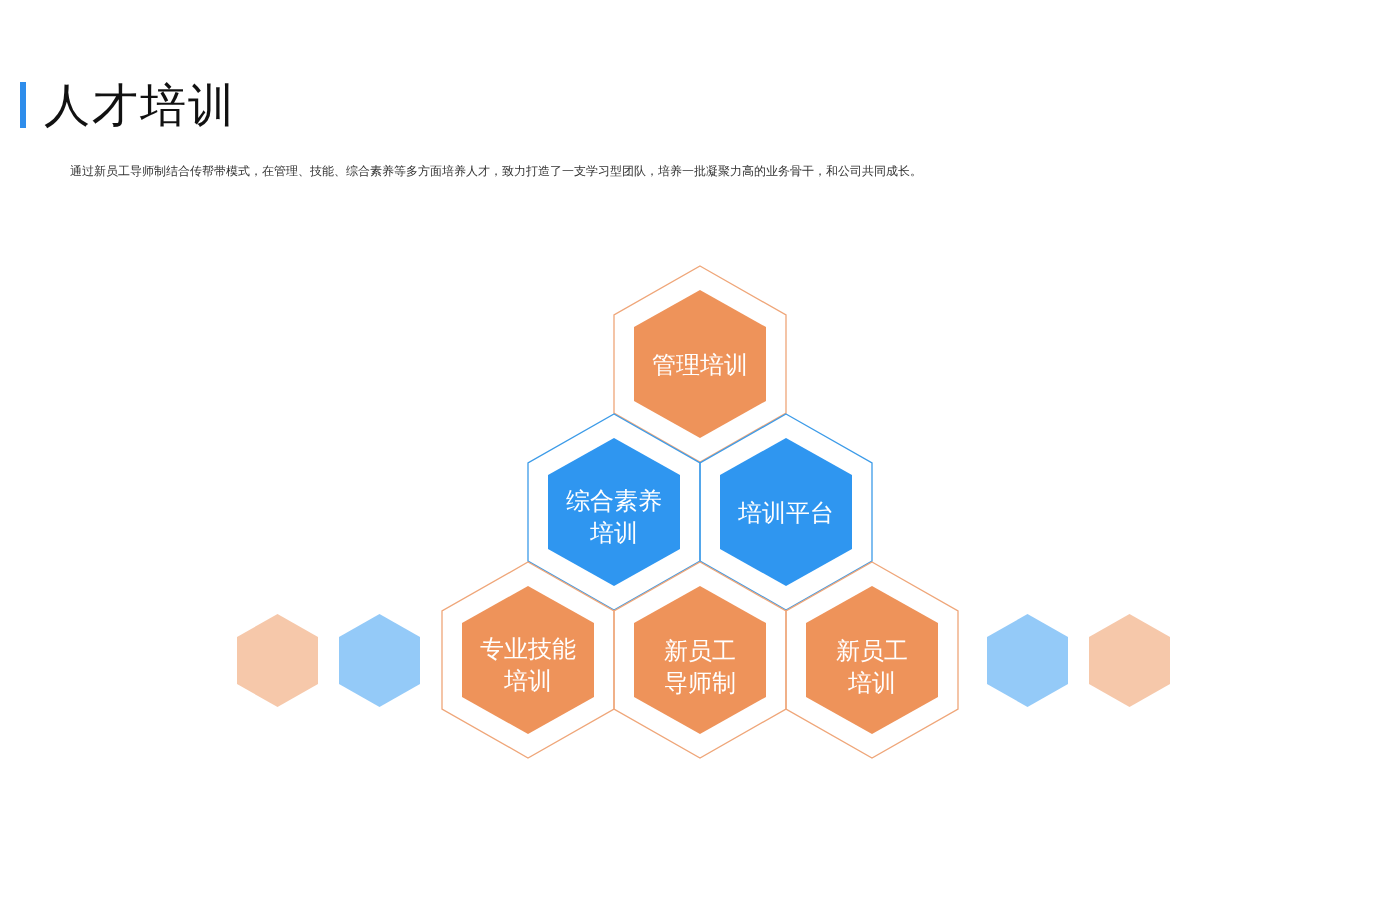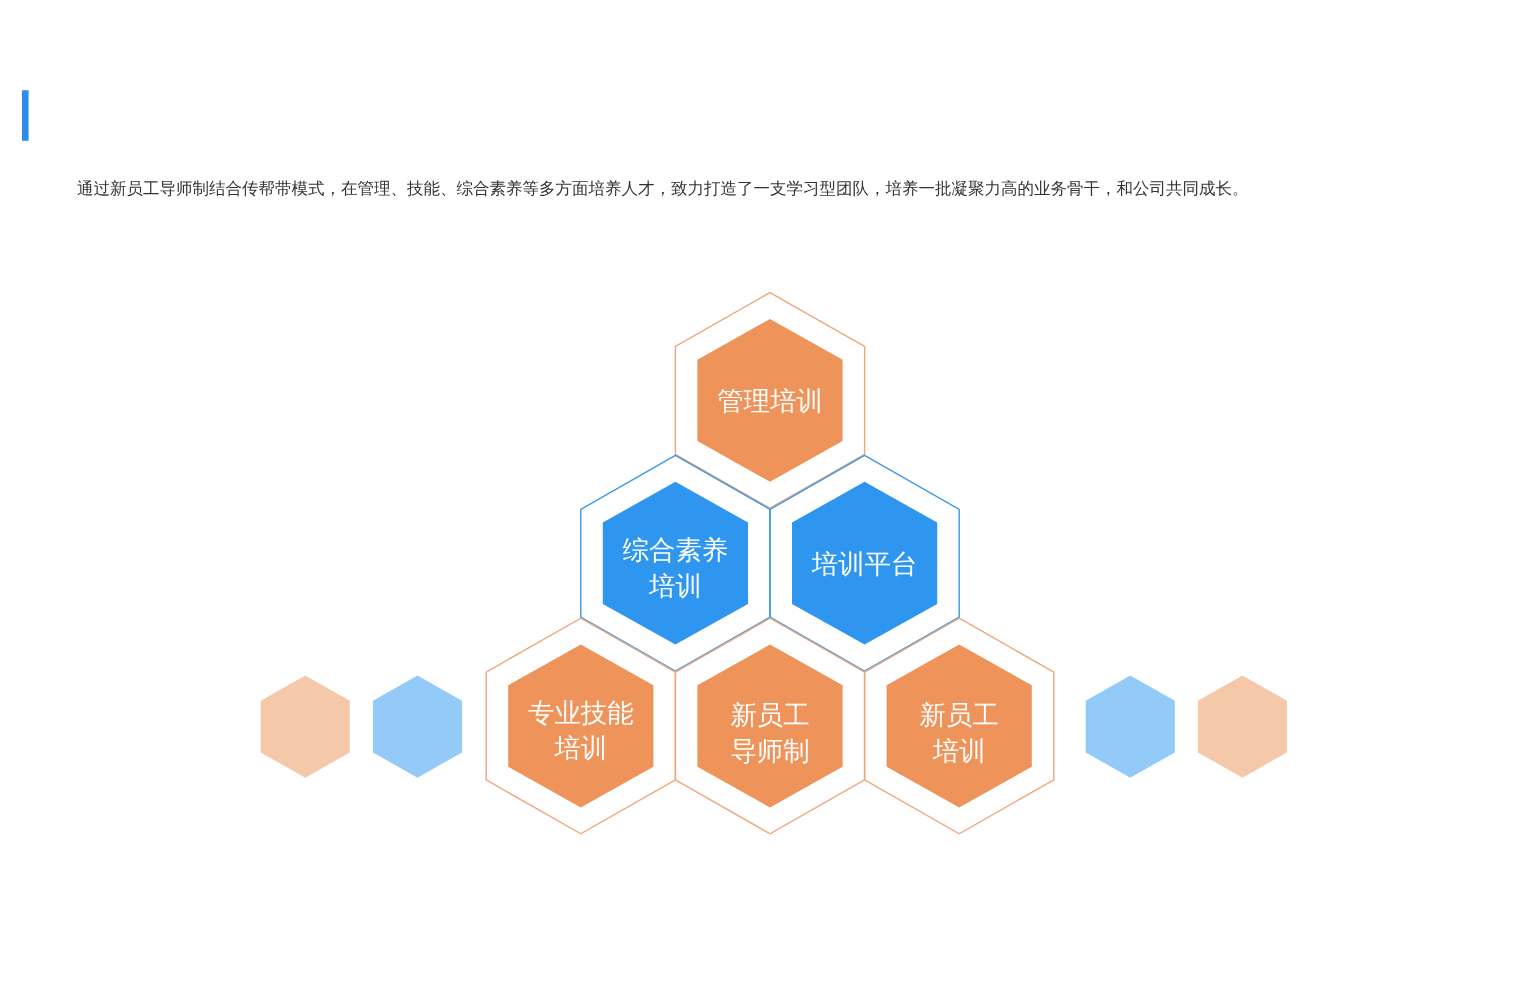--- a/index.html
+++ b/index.html
@@ -1,28 +1,29 @@
 <!DOCTYPE html>
 <html><head>
 <meta charset="utf-8">
 <style>
   html, body { margin:0; padding:0; background:#ffffff; }
   body { width:1400px; height:900px; position:relative; overflow:hidden; font-family:"DejaVu Sans", "Liberation Sans", sans-serif; }
   .title-wrap { position:absolute; left:20px; top:78px; height:54px; display:flex; align-items:center; }
   .accent-bar { width:6px; height:46px; background:#2E8DEB; margin-right:18px; }
   .page-title { font-size:46px; color:#111; letter-spacing:2px; line-height:54px; }
-  .subtitle { position:absolute; left:70px; top:160px; font-size:15px; color:#333; line-height:22px; white-space:nowrap; }
+  .subtitle { position:absolute; left:70px; top:160px; font-size:12px; color:#333; line-height:22px; white-space:nowrap; }
   svg.diagram { position:absolute; left:0; top:0; }
   .hex-label { fill:#ffffff; font-size:24px; text-anchor:middle; dominant-baseline:middle; font-family:"DejaVu Sans", sans-serif; }
 </style>
 </head>
 <body>
 
 <div class="title-wrap">
   <div class="accent-bar"></div>
+  <div class="page-title">人才培训</div>
 </div>
 <div class="subtitle">通过新员工导师制结合传帮带模式，在管理、技能、综合素养等多方面培养人才，致力打造了一支学习型团队，培养一批凝聚力高的业务骨干，和公司共同成长。</div>
 
 <svg class="diagram" width="1400" height="900" viewBox="0 0 1400 900">
 
   <polygon points="277.5,614 318,637 318,684 277.5,707 237,684 237,637" fill="#F6C8AA"></polygon>
   <polygon points="379.5,614 420,637 420,684 379.5,707 339,684 339,637" fill="#94CAF8"></polygon>
   <polygon points="1027.5,614 1068,637 1068,684 1027.5,707 987,684 987,637" fill="#94CAF8"></polygon>
   <polygon points="1129.5,614 1170,637 1170,684 1129.5,707 1089,684 1089,637" fill="#F6C8AA"></polygon>
 

